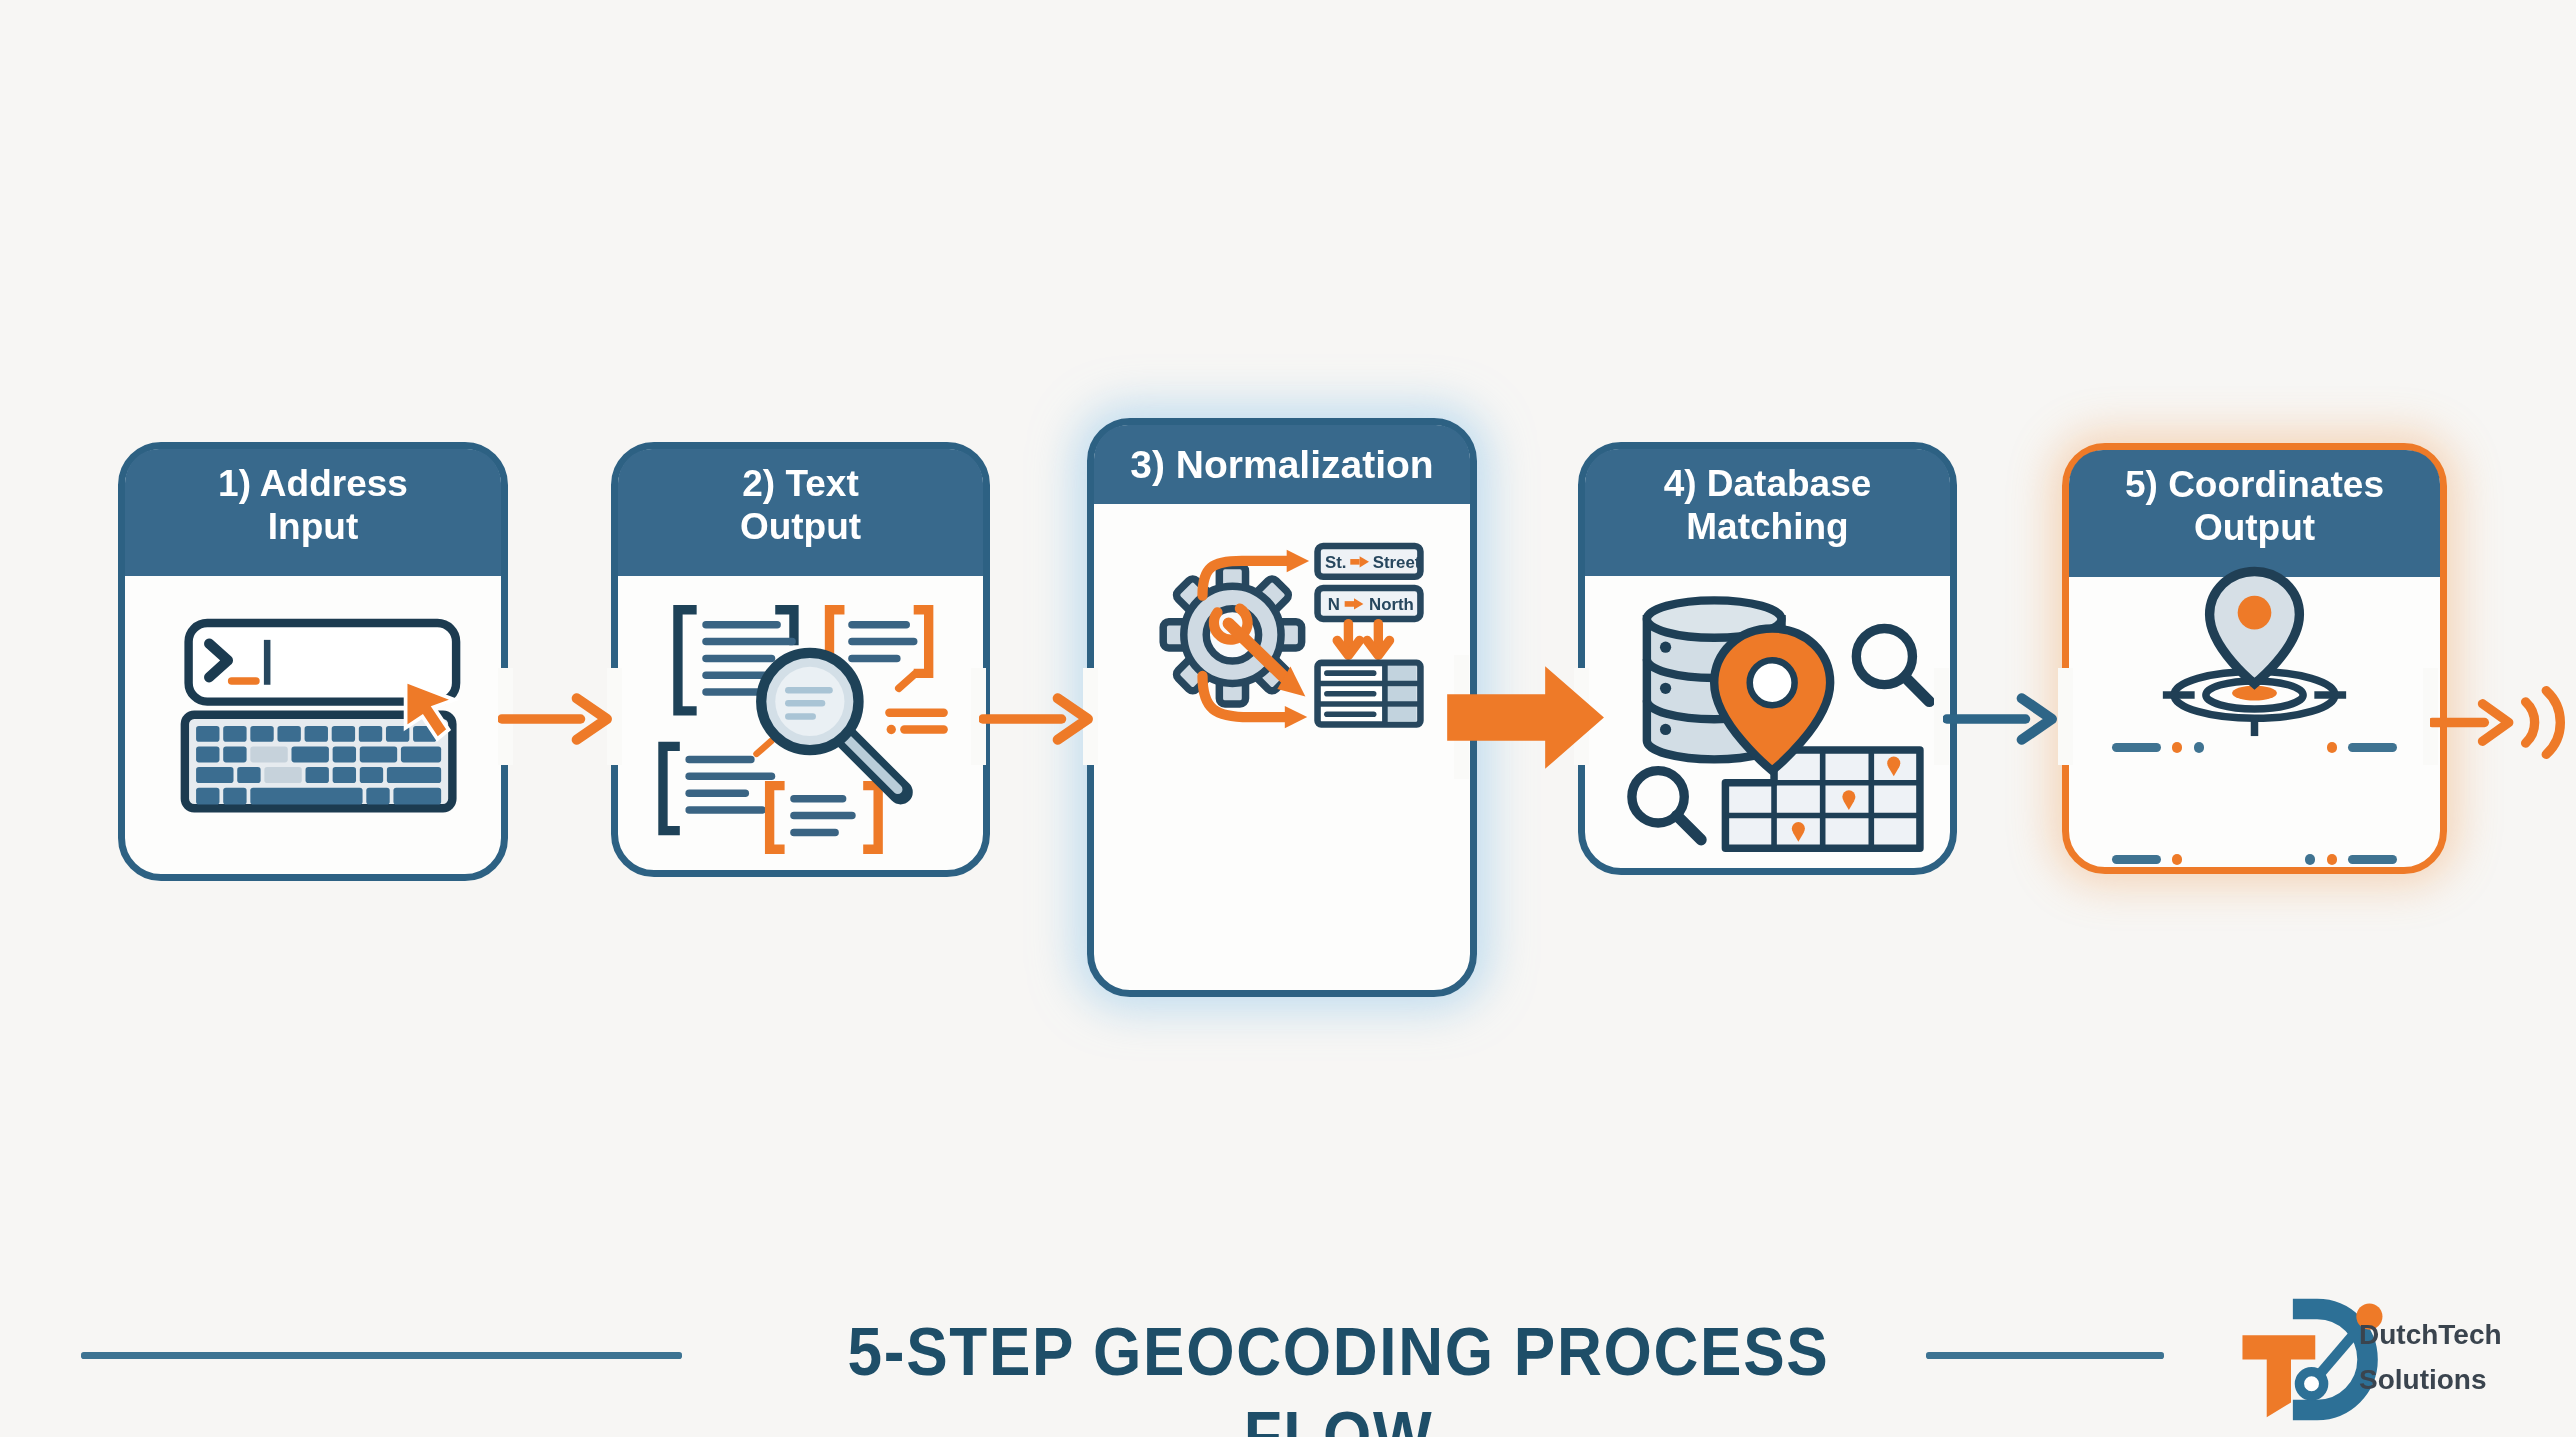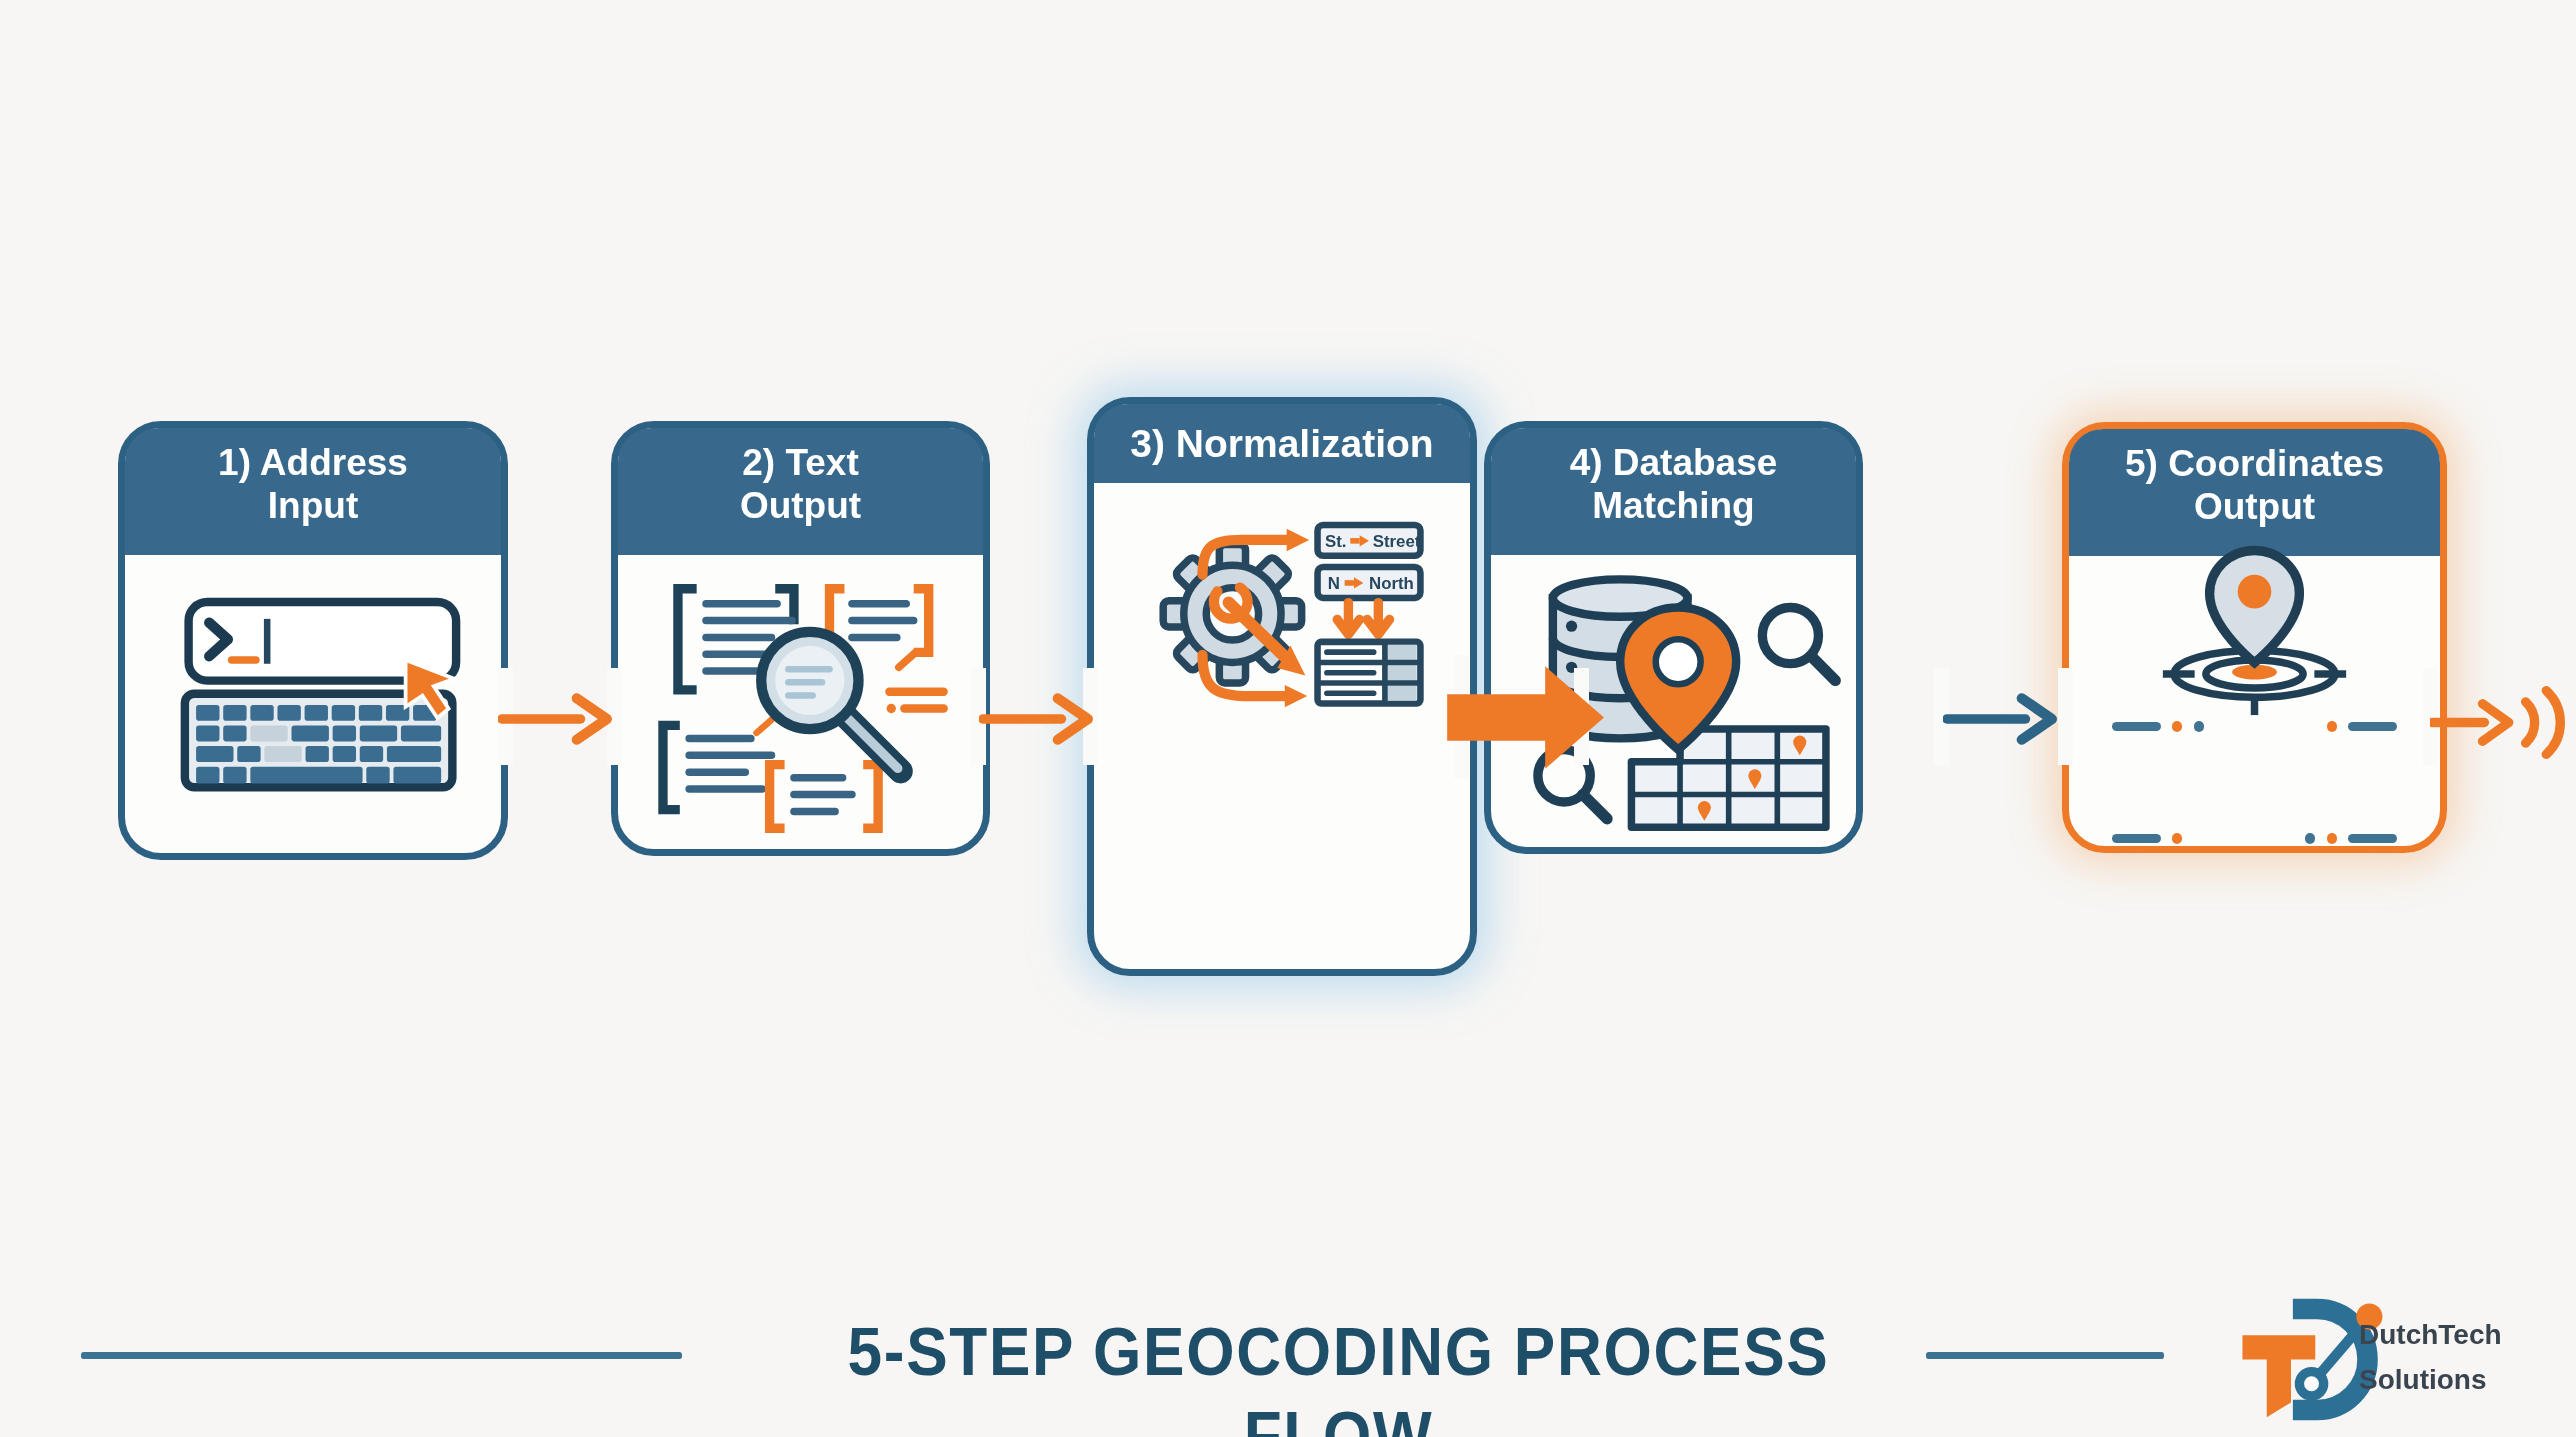--- a/index.html
+++ b/index.html
@@ -1,18 +1,18 @@
 <!DOCTYPE html>
 <html style="font-size:15px"><head>
 <meta charset="utf-8">
 <style>
   html,body{margin:0;padding:0;background:#f7f6f4;}
   #stage{position:relative;width:2576px;height:1438px;background:#f7f6f4;overflow:hidden;
          font-family:"Liberation Sans",sans-serif;}
-  .card{position:absolute;background:#fdfdfc;border:7.5px solid #2d6183;border-radius:43px;z-index:1;}
+  .card{position:absolute;background:#fdfdfc;border:7.5px solid #2d6183;border-radius:43px;z-index:1;margin-top:21px;}
   .card-header{position:absolute;top:0;left:0;right:0;background:#38698c;
                border-radius:34px 34px 0 0;color:#ffffff;font-weight:bold;text-align:center;}
   .hdr2{height:114px;padding-top:13px;font-size:37px;line-height:43px;}
   .hdr1{height:79px;line-height:79px;font-size:39px;}
   .card svg{position:absolute;left:0;}
   .glow-blue{box-shadow:0 0 43px 13px rgba(150,200,235,0.55);}
   .card-orange{border-color:#ee7a28;box-shadow:0 0 43px 9.4px rgba(240,150,70,0.35);}
   .caption{position:absolute;left:0;right:0;text-align:center;font-size:37px;line-height:49px;
            font-weight:bold;color:#2b4f68;}
   .coord{position:absolute;left:43px;font-size:35px;font-weight:bold;color:#203f55;}
@@ -229,21 +229,21 @@
         <line x1="311" y1="162" x2="311" y2="228" stroke="#27475e" stroke-width="6"></line>
         <g stroke="#27475e" stroke-width="6" stroke-linecap="round">
           <line x1="249" y1="173" x2="299" y2="173"></line>
             <line x1="249" y1="195" x2="299" y2="195"></line>
           <line x1="249" y1="217" x2="299" y2="217"></line>
         </g>
       </g>
     </svg>
   </div>
 
-  <div class="card" style="left:1484px;top:421px;width:365px;height:419px;">
+  <div class="card" style="left:1578px;top:421px;width:365px;height:419px;">
     <div class="card-header hdr2">
       <div>4) Database</div>
       <div>Matching</div>
     </div>
     <svg style="top:114px;" width="365" height="303" viewBox="0 0 390 324">
       <g>
         <path d="M202,200 H358 V305 H150 V235 H202 Z" fill="#eef2f6" stroke="#1e3f56" stroke-width="8" stroke-linejoin="round"></path>
         <g stroke="#1e3f56" stroke-width="6">
           <line x1="202" y1="200" x2="202" y2="305"></line>
             <line x1="254" y1="200" x2="254" y2="305"></line>

